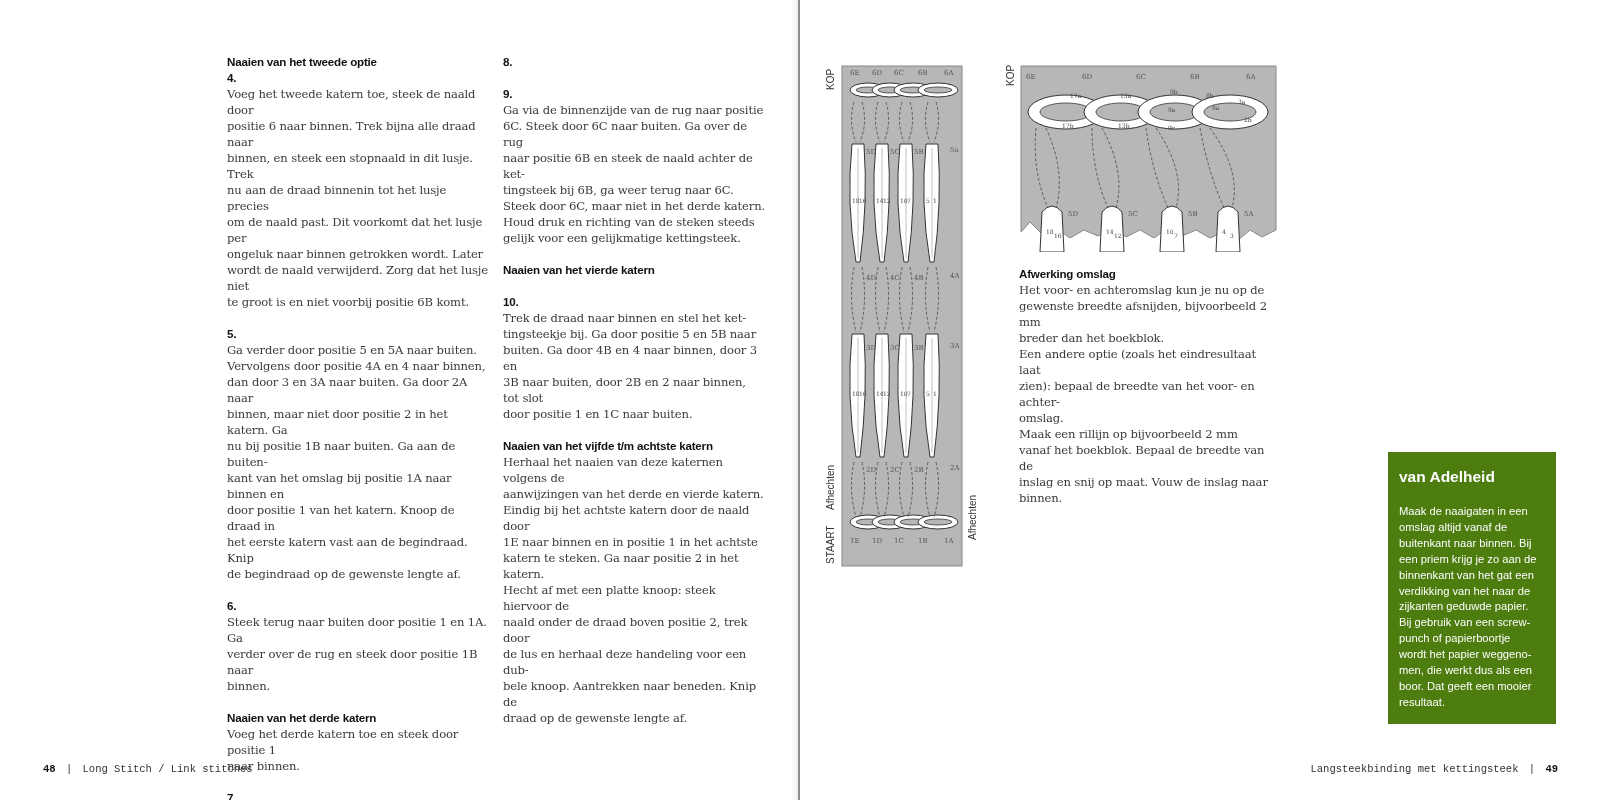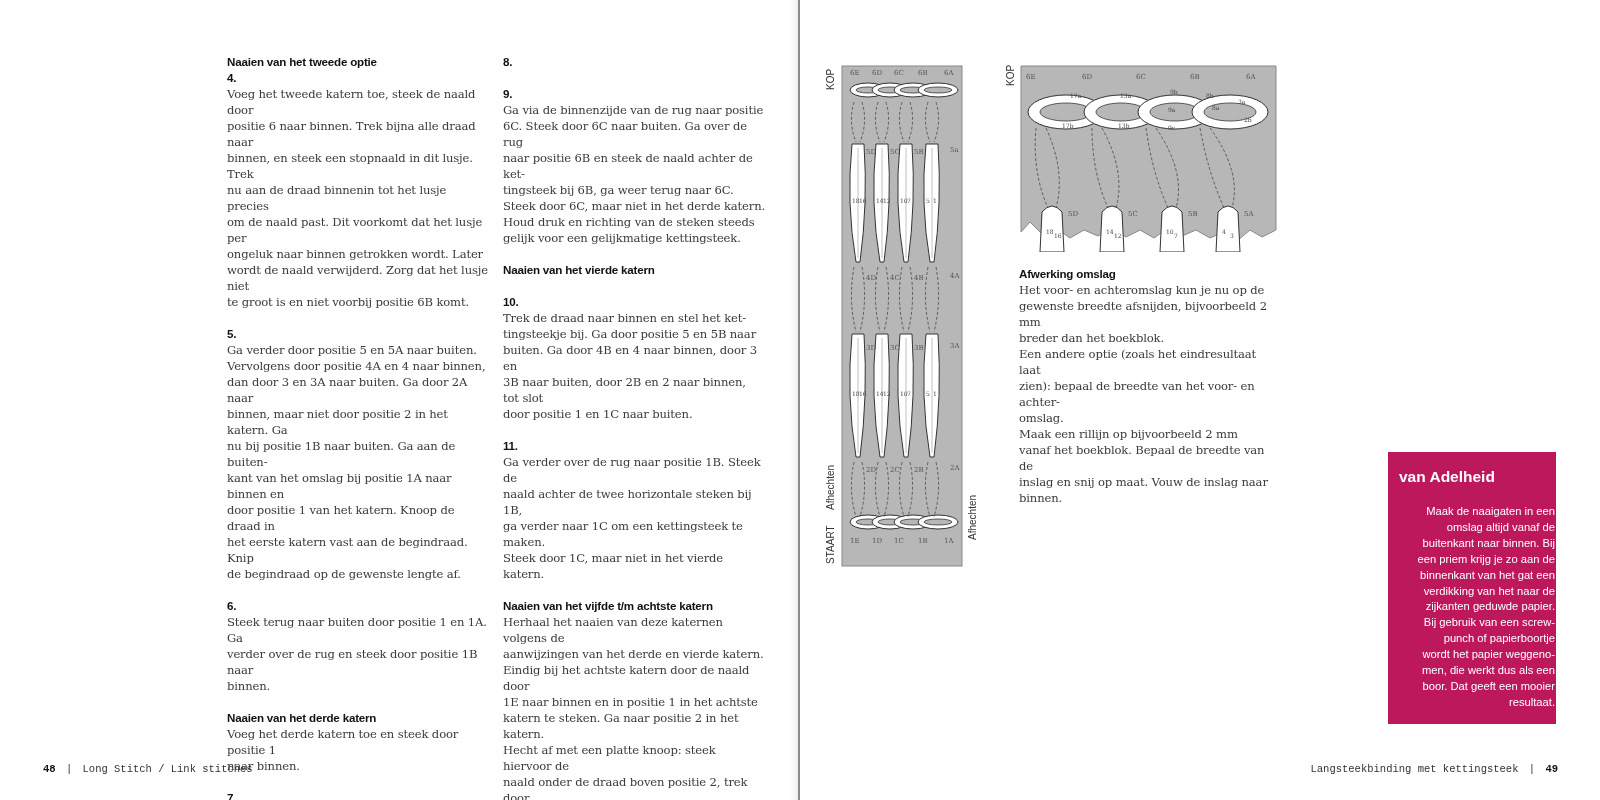--- a/index.html
+++ b/index.html
@@ -11,23 +11,23 @@
   .col2{left:503px;}
   .col3{left:1019px;top:266px;width:262px;}
   .sec{margin-bottom:16px;}
   .h{font-family:"Liberation Sans",sans-serif;font-weight:bold;font-size:11.6px;color:#111;letter-spacing:-0.2px;}
   .p{white-space:pre-line;}
   .footer{position:absolute;top:763px;font-family:Liberation Mono, monospace;font-size:10.5px;color:#333;}
   .footer b{color:#111;}
   .footer-left{left:43px;}
   .footer-right{right:42px;}
   .tip-title{position:absolute;left:1399px;top:426px;font-family:"Liberation Sans",sans-serif;font-weight:bold;font-size:27px;color:#d0141b;letter-spacing:1px;line-height:26px;margin-top:27px;}
-  .tip-box{position:absolute;left:1388px;top:452px;width:168px;height:272px;background:#be185d;color:#fff;font-family:"Liberation Sans",sans-serif;}
+  .tip-box{position:absolute;left:1388px;top:452px;width:168px;height:272px;background:#4d7c0f;color:#fff;font-family:"Liberation Sans",sans-serif;}
   .tip-sub{position:absolute;left:11px;top:16px;font-weight:bold;font-size:15.5px;}
-  .tip-body{position:absolute;left:11px;top:52px;width:156px;font-size:11.2px;line-height:15.9px;white-space:pre-line;text-align:right;}
+  .tip-body{position:absolute;left:11px;top:52px;width:156px;font-size:11.2px;line-height:15.9px;white-space:pre-line;}
   .diag{position:absolute;}
   svg text{font-family:"DejaVu Serif",serif;}
   .lbl{font-family:"Liberation Sans",sans-serif !important;}
 </style>
 </head>
 <body>
 
 <div class="spine-shadow"></div>
 <div class="spine"></div>
 
@@ -90,27 +90,20 @@
   <div class="sec">
     <div class="h">Naaien van het vierde katern</div>
   </div>
   <div class="sec">
     <div class="h">10.</div>
     <div class="p">Trek de draad naar binnen en stel het ket-
 tingsteekje bij. Ga door positie 5 en 5B naar
 buiten. Ga door 4B en 4 naar binnen, door 3 en
 3B naar buiten, door 2B en 2 naar binnen, tot slot
 door positie 1 en 1C naar buiten.</div>
-  </div>
-  <div class="sec">
-    <div class="h">11.</div>
-    <div class="p">Ga verder over de rug naar positie 1B. Steek de
-naald achter de twee horizontale steken bij 1B,
-ga verder naar 1C om een kettingsteek te maken.
-Steek door 1C, maar niet in het vierde katern.</div>
   </div>
   <div class="sec">
     <div class="h">Naaien van het vijfde t/m achtste katern</div>
     <div class="p">Herhaal het naaien van deze katernen volgens de
 aanwijzingen van het derde en vierde katern.
 Eindig bij het achtste katern door de naald door
 1E naar binnen en in positie 1 in het achtste
 katern te steken. Ga naar positie 2 in het katern.
 Hecht af met een platte knoop: steek hiervoor de
 naald onder de draad boven positie 2, trek door

